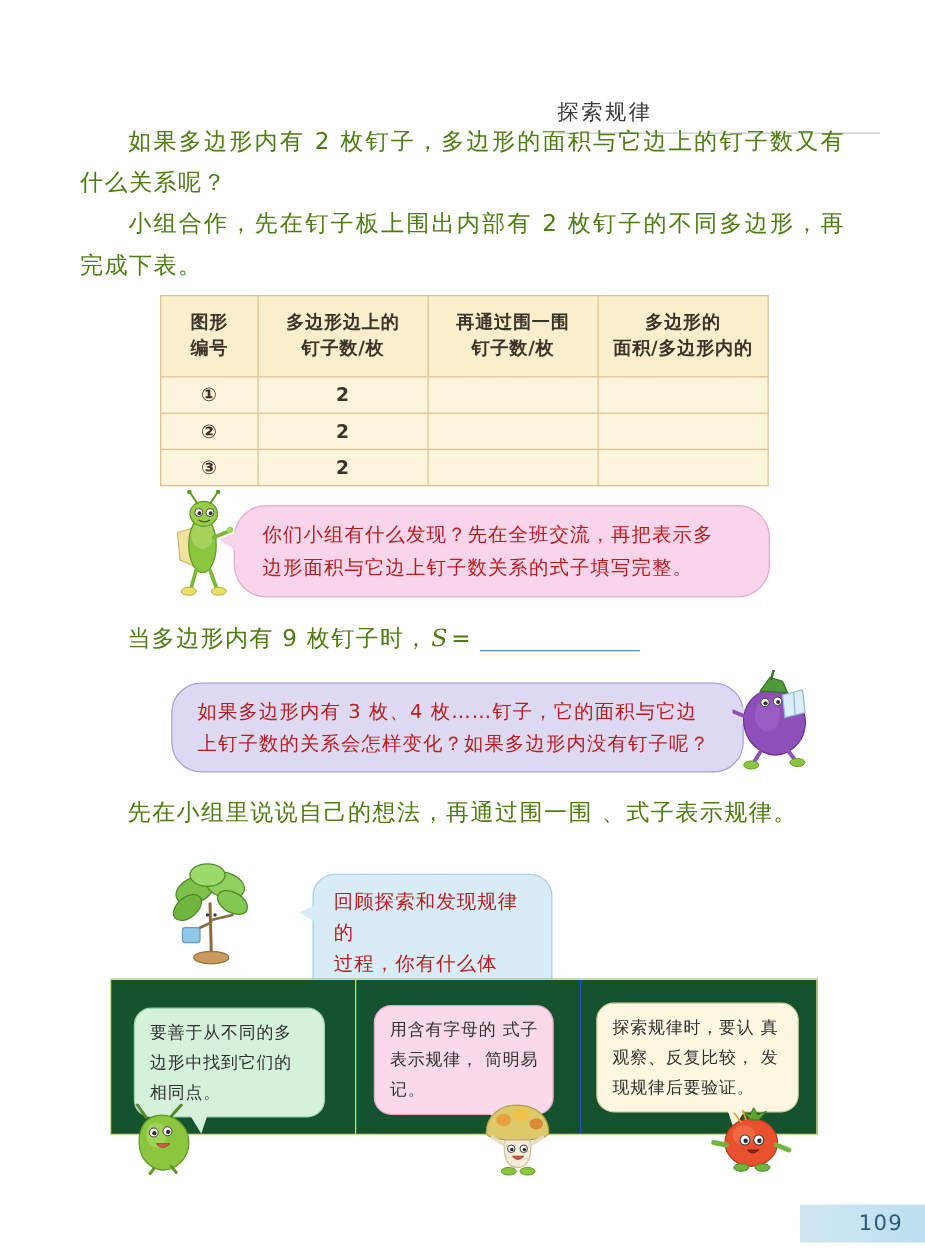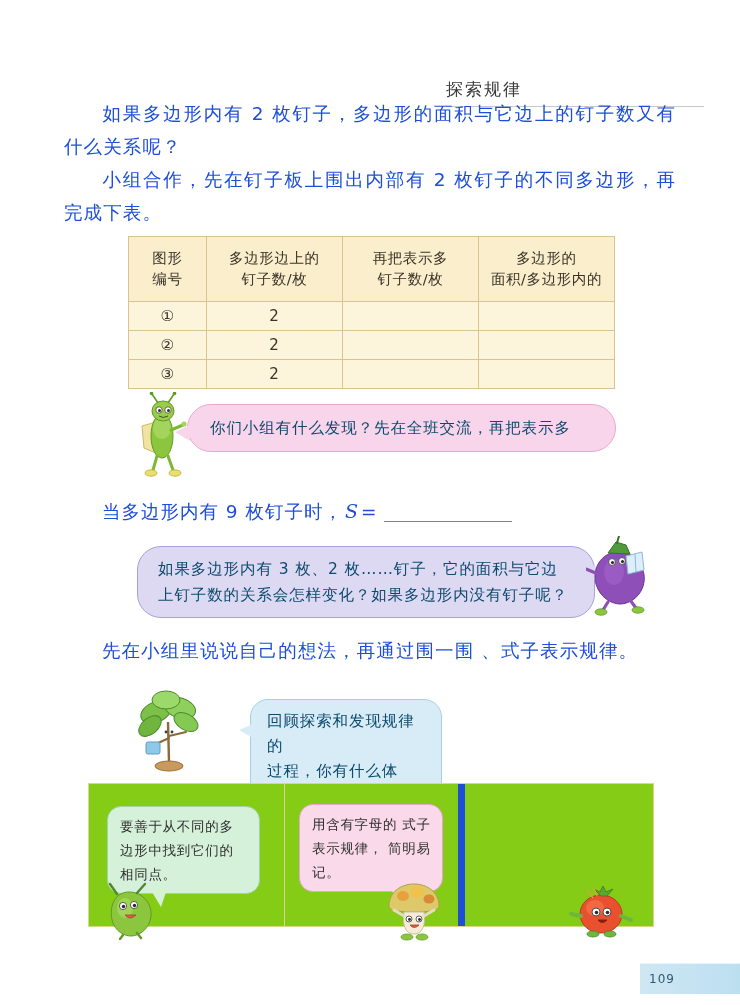--- a/index.html
+++ b/index.html
@@ -42,21 +42,21 @@
   }
 
   
   .para {
     position: absolute;
     left: 64px;
     width: 612px;
     font-size: 18.5px;
     line-height: 33px;
     letter-spacing: 1.1px;
-    color: #1d4ed8;
+    color: #4d7c0f;
     text-align: justify;
   }
   .para .indent { display: inline-block; width: 2.05em; }
 
   #para-1 { top: 97px; }
   #para-2 { top: 163px; }
   #para-formula { top: 495px; letter-spacing: 1px; }
   #para-verify  { top: 634px; }
 
   .blank-line {
@@ -81,21 +81,21 @@
     width: 487px;
     border-collapse: collapse;
     background: #fcf1d4;
     font-size: 14.5px;
     color: #3a3327;
   }
   .nail-table td, .nail-table th {
     border: 1px solid #d9c48f;
     text-align: center;
     vertical-align: middle;
-    font-weight: normal;
+    font-weight: bold;
     letter-spacing: 0.6px;
   }
   .nail-table thead th {
     height: 56px;
     line-height: 21px;
     padding: 4px 2px;
     background: #fbeecd;
   }
   .nail-table tbody td {
     height: 26px;
@@ -108,21 +108,21 @@
   .col-area{ width: 137px; }
   .hdr-line { display: block; }
 
   
   .bubble {
     position: absolute;
     box-sizing: border-box;
     font-size: 15.5px;
     line-height: 26px;
     letter-spacing: 0.9px;
-    color: #0c4a6e;
+    color: #b91c1c;
   }
   .bubble .btext { display: block; }
 
   
   #bubble-1 {
     left: 187px;
     top: 404px;
     width: 429px;
     padding: 10px 20px 10px 22px;
     background: #f8d5ea;
@@ -189,33 +189,33 @@
     position: absolute;
     pointer-events: none;
   }
 
   
   #summary-box {
     position: absolute;
     left: 88px;
     top: 783px;
     width: 566px;
-    height: 144px;
-    background: #84cc16;
+    height: 125px;
+    background: #14532d;
     border: 1px solid #d8d78e;
     box-sizing: border-box;
     display: flex;
   }
   .summary-cell {
     position: relative;
     box-sizing: border-box;
     height: 100%;
   }
   #summary-cell-0 { width: 196px; border-right: 1px solid #d6d58c; }
-  #summary-cell-1 { width: 180px; border-right: 7px solid #1d4ed8; }
+  #summary-cell-1 { width: 180px; border-right: 1px solid #1d4ed8; }
   #summary-cell-2 { width: 188px; }
 
   .mini-bubble {
     position: absolute;
     box-sizing: border-box;
     font-size: 13.5px;
     line-height: 24px;
     letter-spacing: 0.7px;
     color: #2f2f2f;
     border-radius: 14px;
@@ -269,26 +269,27 @@
     position: absolute;
     left: 640px;
     top: 963px;
     width: 100px;
     height: 30px;
     background: linear-gradient(to right, #cfe7f3, #bcdff0);
     border-top: 1px solid #e8f4fa;
   }
   #page-number-bar .pn {
     display: block;
-    font-size: 12px;
+    font-size: 17px;
     color: #2f5a73;
     line-height: 30px;
     padding-left: 9px;
     letter-spacing: 1px;
     font-family: "DejaVu Sans", "Liberation Sans", sans-serif;
+    margin-left: 38px;
   }
 </style>
 </head>
 <body>
 
 <div class="running-head">
   <span class="rh-text">探索规律</span>
   <span class="rh-rule"></span>
 </div>
 
@@ -301,21 +302,21 @@
     <tr>
       <th class="col-id">
         <span class="hdr-line">图形</span>
         <span class="hdr-line">编号</span>
       </th>
       <th class="col-in">
         <span class="hdr-line">多边形边上的</span>
         <span class="hdr-line">钉子数/枚</span>
       </th>
       <th class="col-on">
-        <span class="hdr-line">再把表示多</span>
+        <span class="hdr-line">再通过围一围</span>
         <span class="hdr-line">钉子数/枚</span>
       </th>
       <th class="col-area">
         <span class="hdr-line">多边形的</span>
         <span class="hdr-line">面积/多边形内的</span>
       </th>
     </tr>
   </thead>
   <tbody>
     <tr>
@@ -366,26 +367,27 @@
 
     <path d="M21 64 L17 78" stroke="#7cb833" stroke-width="3" stroke-linecap="round"></path>
     <path d="M32 64 L37 78" stroke="#7cb833" stroke-width="3" stroke-linecap="round"></path>
     <ellipse cx="15" cy="81" rx="6" ry="3.2" fill="#e8e06a" stroke="#b8ad3e" stroke-width="0.8"></ellipse>
     <ellipse cx="39" cy="81" rx="6" ry="3.2" fill="#e8e06a" stroke="#b8ad3e" stroke-width="0.8"></ellipse>
   </svg>
 </div>
 
 <div class="bubble" id="bubble-1">
   <span class="btext">你们小组有什么发现？先在全班交流，再把表示多</span>
+  <span class="btext">边形面积与它边上钉子数关系的式子填写完整。</span>
 </div>
 
 <div class="para" id="para-formula"><span class="indent"></span><span>当多边形内有 9 枚钉子时，</span><span class="var-s">S</span><span>=</span><span class="blank-line"></span></div>
 
 <div class="bubble" id="bubble-2">
-  <span class="btext">如果多边形内有 3 枚、2 枚……钉子，它的面积与它边</span>
+  <span class="btext">如果多边形内有 3 枚、4 枚……钉子，它的面积与它边</span>
   <span class="btext">上钉子数的关系会怎样变化？如果多边形内没有钉子呢？</span>
 </div>
 
 <div class="character" style="left:586px; top:536px; width:66px; height:80px;">
   <svg width="66" height="80" viewBox="0 0 66 80">
 
     <path d="M33 16 C14 16 6 34 10 48 C14 62 26 68 34 68 C44 68 56 60 58 46 C60 32 50 16 33 16 Z" fill="#8e4fb8" stroke="#6a3490" stroke-width="1"></path>
     <ellipse cx="28" cy="36" rx="10" ry="13" fill="#a364cd" opacity="0.6"></ellipse>
 
     <path d="M22 17 L30 6 L40 9 L44 18 Z" fill="#4f9a3a" stroke="#377024" stroke-width="1"></path>
@@ -494,20 +496,25 @@
 
         <path d="M27 45 Q31 50 36 45 Z" fill="#d7604a" stroke="#a83f2d" stroke-width="0.8"></path>
 
         <ellipse cx="24" cy="57" rx="6" ry="3" fill="#8cc63f" stroke="#5f9a24" stroke-width="0.8"></ellipse>
         <ellipse cx="39" cy="57" rx="6" ry="3" fill="#8cc63f" stroke="#5f9a24" stroke-width="0.8"></ellipse>
       </svg>
     </div>
   </div>
 
   <div class="summary-cell" id="summary-cell-2">
+    <div class="mini-bubble" id="mini-bubble-2">
+      <span class="btext">探索规律时，要认</span>
+      <span class="btext">真观察、反复比较，</span>
+      <span class="btext">发现规律后要验证。</span>
+    </div>
     <div class="character" style="left:102px; top:102px; width:68px; height:52px;">
       <svg width="68" height="52" viewBox="0 0 68 52">
 
         <ellipse cx="34" cy="28" rx="21" ry="19" fill="#e8502e" stroke="#b83a1d" stroke-width="1"></ellipse>
         <ellipse cx="28" cy="22" rx="9" ry="8" fill="#f4764f" opacity="0.65"></ellipse>
 
         <path d="M34 10 L27 3 L33 6 L36 0 L39 6 L46 3 L40 10 Z" fill="#5aa832" stroke="#3d7a21" stroke-width="0.8"></path>
 
         <path d="M26 12 L20 4" stroke="#d9a33a" stroke-width="1.4"></path>
         <path d="M30 10 L27 2" stroke="#d9a33a" stroke-width="1.4"></path>

